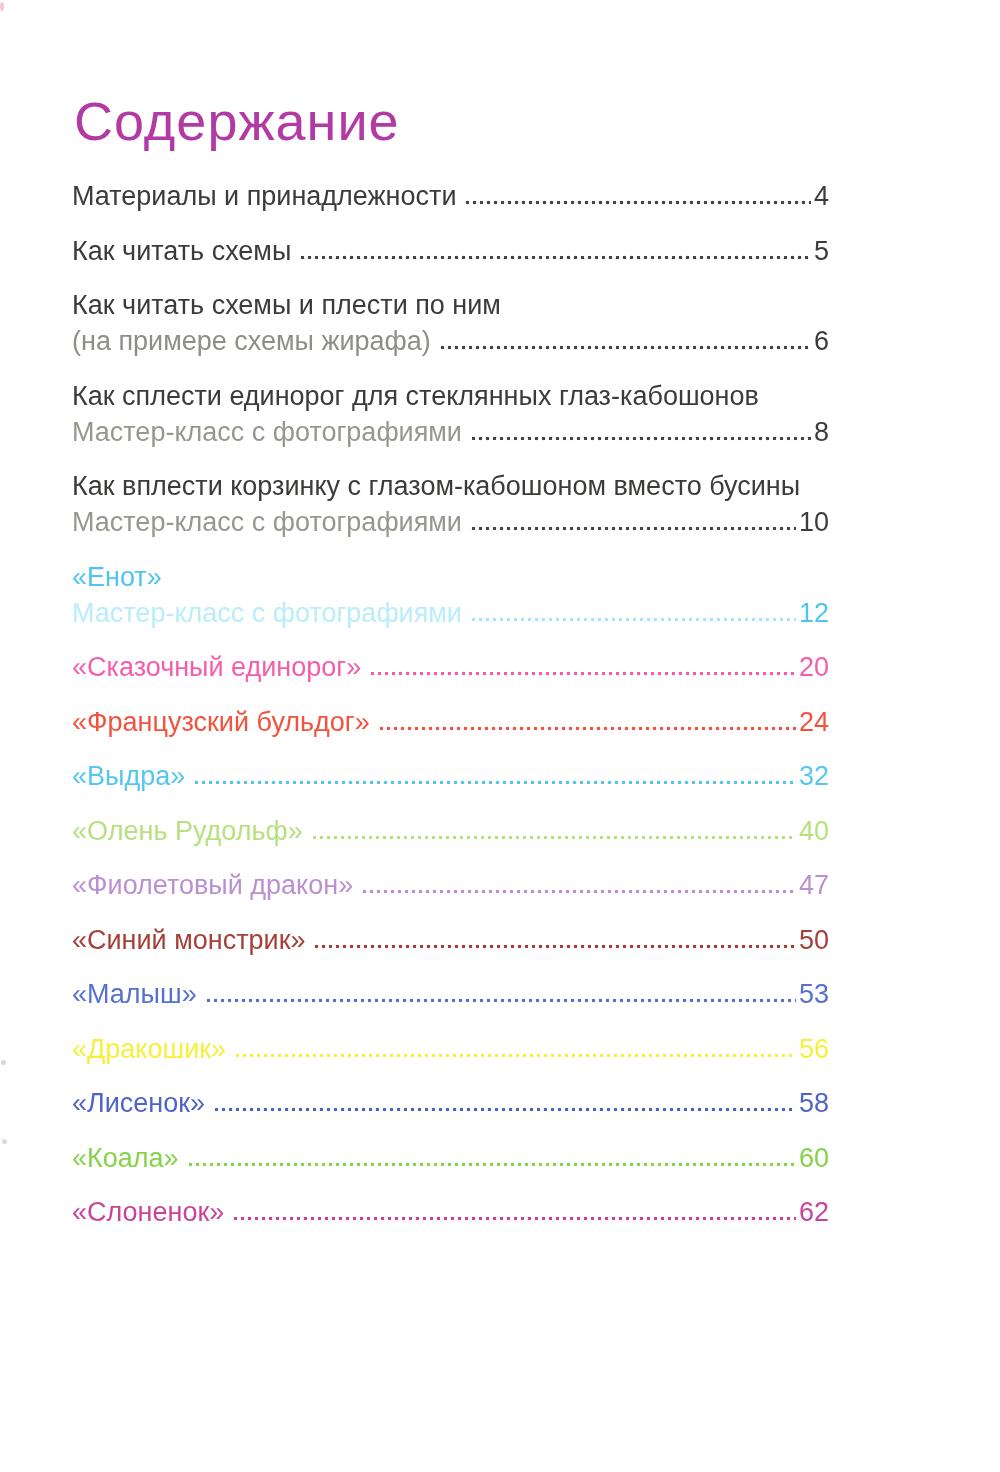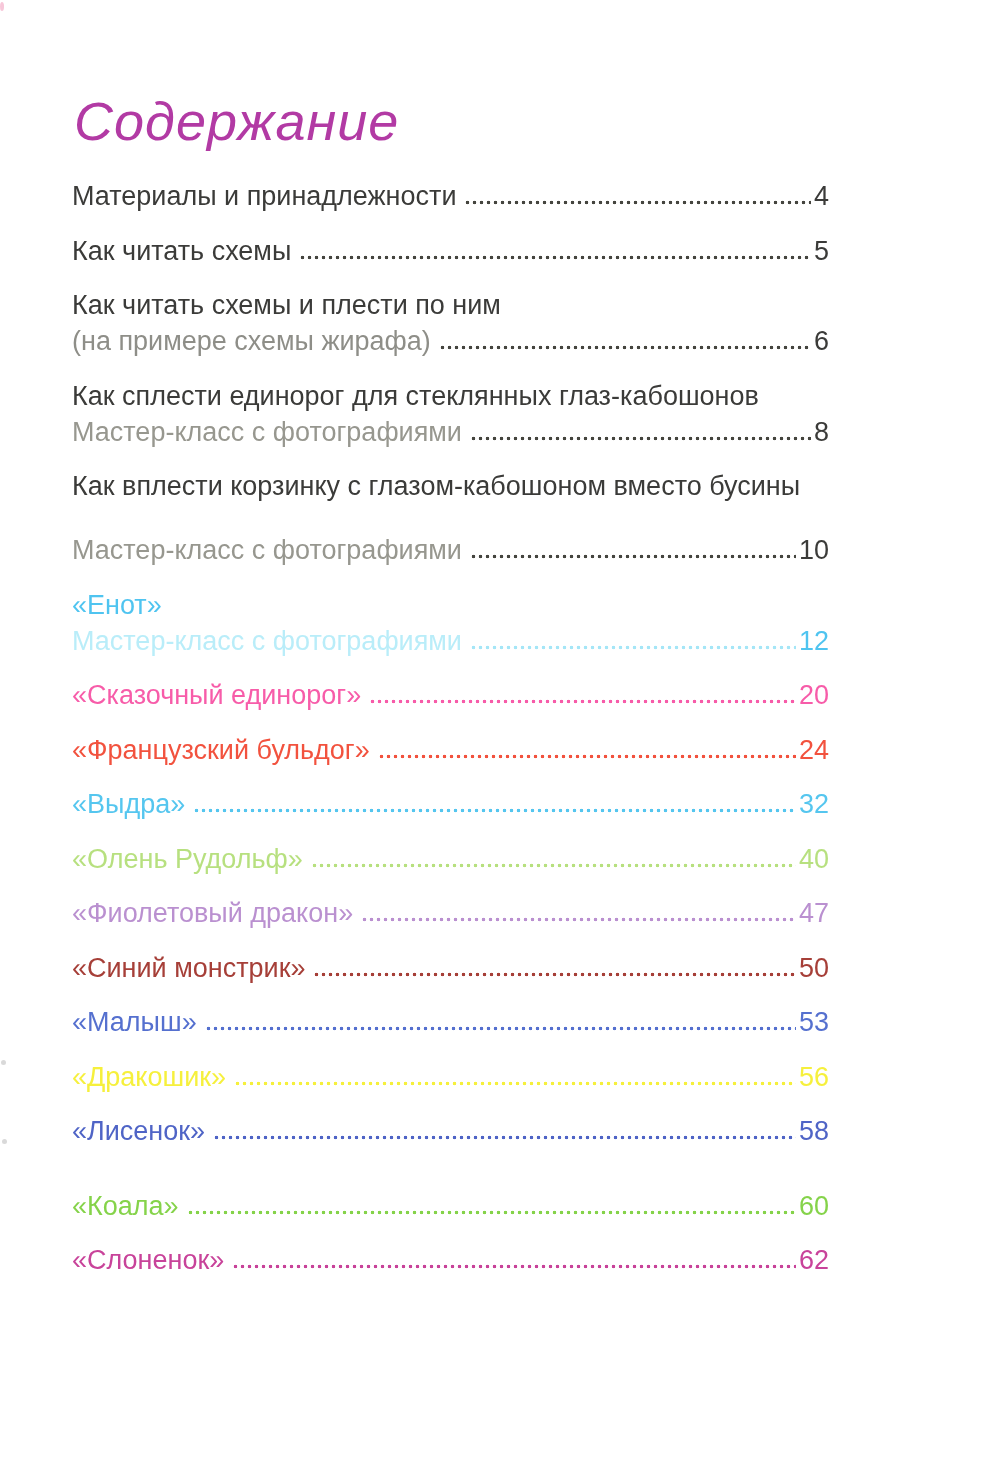--- a/index.html
+++ b/index.html
@@ -14,21 +14,20 @@
     position: absolute;
     left: 72px; top: 0;
     width: 757px;
   }
   .toc-title {
     margin: 92px 0 30px 2px;
     font-size: 54px;
     line-height: 1.08;
     font-weight: normal;
     letter-spacing: 1px;
-    font-style: italic;
   }
   .toc-list { }
   .entry { margin-bottom: 21.5px; }
   .entry-line {
     display: flex;
     align-items: baseline;
     font-size: 27px;
     line-height: 33px;
     white-space: nowrap;
   }
@@ -104,21 +103,21 @@
   </div>
 
   <div class="entry">
     <div class="entry-line first">
       <span class="label label1" style="color: rgb(59, 59, 57);">Как вплести корзинку с глазом-кабошоном вместо бусины</span>
 
     </div>
     <div class="entry-line second">
       <span class="label label2" style="color: rgb(151, 151, 143);">Мастер-класс с фотографиями</span>
       <span class="dots dots2" style="color: rgb(69, 69, 63);"></span>
-      <span class="page-num page2" style="color: rgb(59, 59, 57); margin-top: 28px;">10</span>
+      <span class="page-num page2" style="color: rgb(59, 59, 57);">10</span>
     </div>
   </div>
 
   <div class="entry">
     <div class="entry-line first">
       <span class="label label1" style="color: rgb(79, 196, 240);">«Енот»</span>
 
     </div>
     <div class="entry-line second">
       <span class="label label2" style="color: rgb(185, 237, 249);">Мастер-класс с фотографиями</span>
@@ -208,21 +207,21 @@
       <span class="dots dots1" style="color: rgb(79, 100, 198);"></span>
       <span class="page-num page1" style="color: rgb(79, 100, 198);">58</span>
     </div>
 
   </div>
 
   <div class="entry">
     <div class="entry-line first">
       <span class="label label1" style="color: rgb(133, 211, 74);">«Коала»</span>
       <span class="dots dots1" style="color: rgb(133, 211, 74);"></span>
-      <span class="page-num page1" style="color: rgb(133, 211, 74); margin-top: 20px;">60</span>
+      <span class="page-num page1" style="color: rgb(133, 211, 74);">60</span>
     </div>
 
   </div>
 
   <div class="entry">
     <div class="entry-line first">
       <span class="label label1" style="color: rgb(200, 67, 154);">«Слоненок»</span>
       <span class="dots dots1" style="color: rgb(200, 67, 154);"></span>
       <span class="page-num page1" style="color: rgb(200, 67, 154);">62</span>
     </div>

